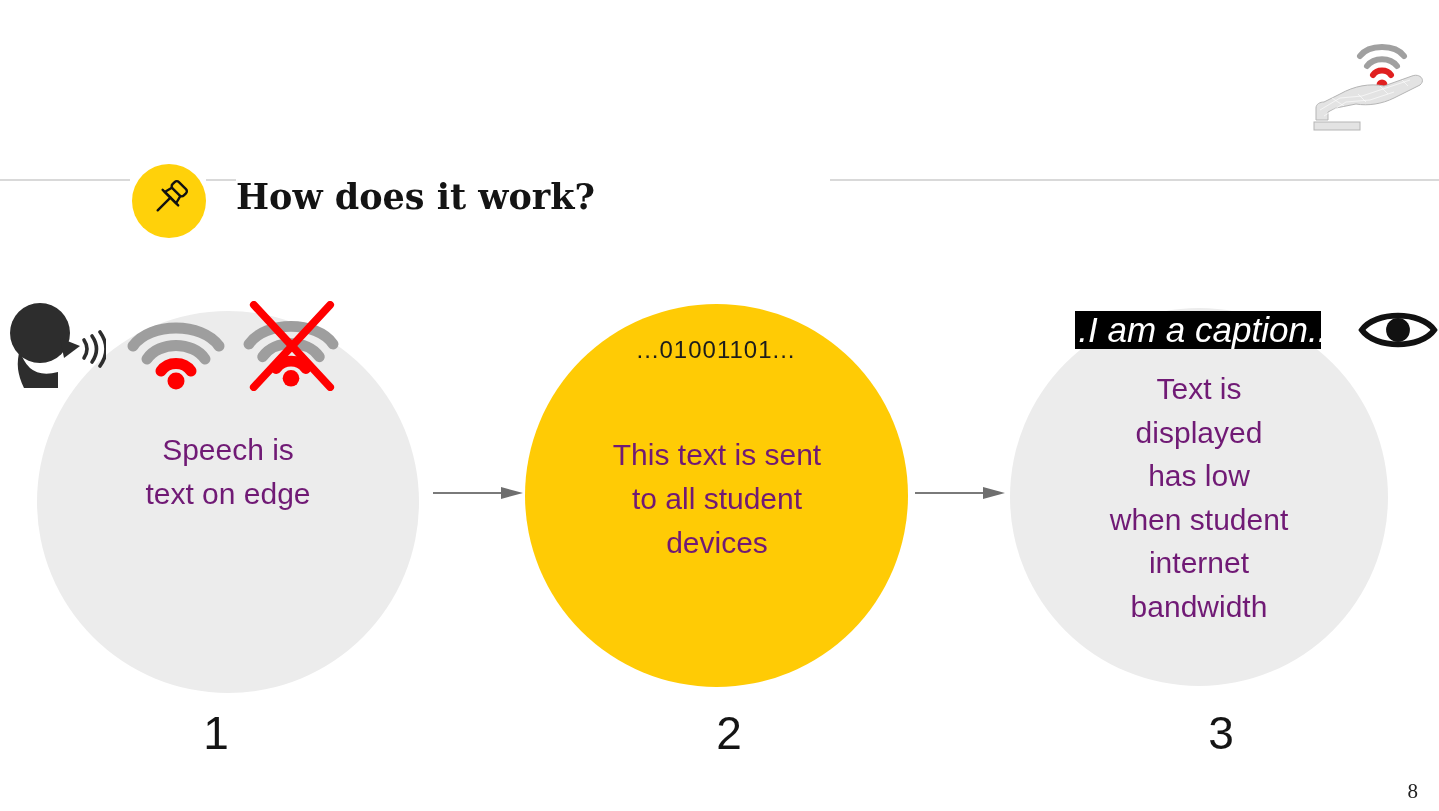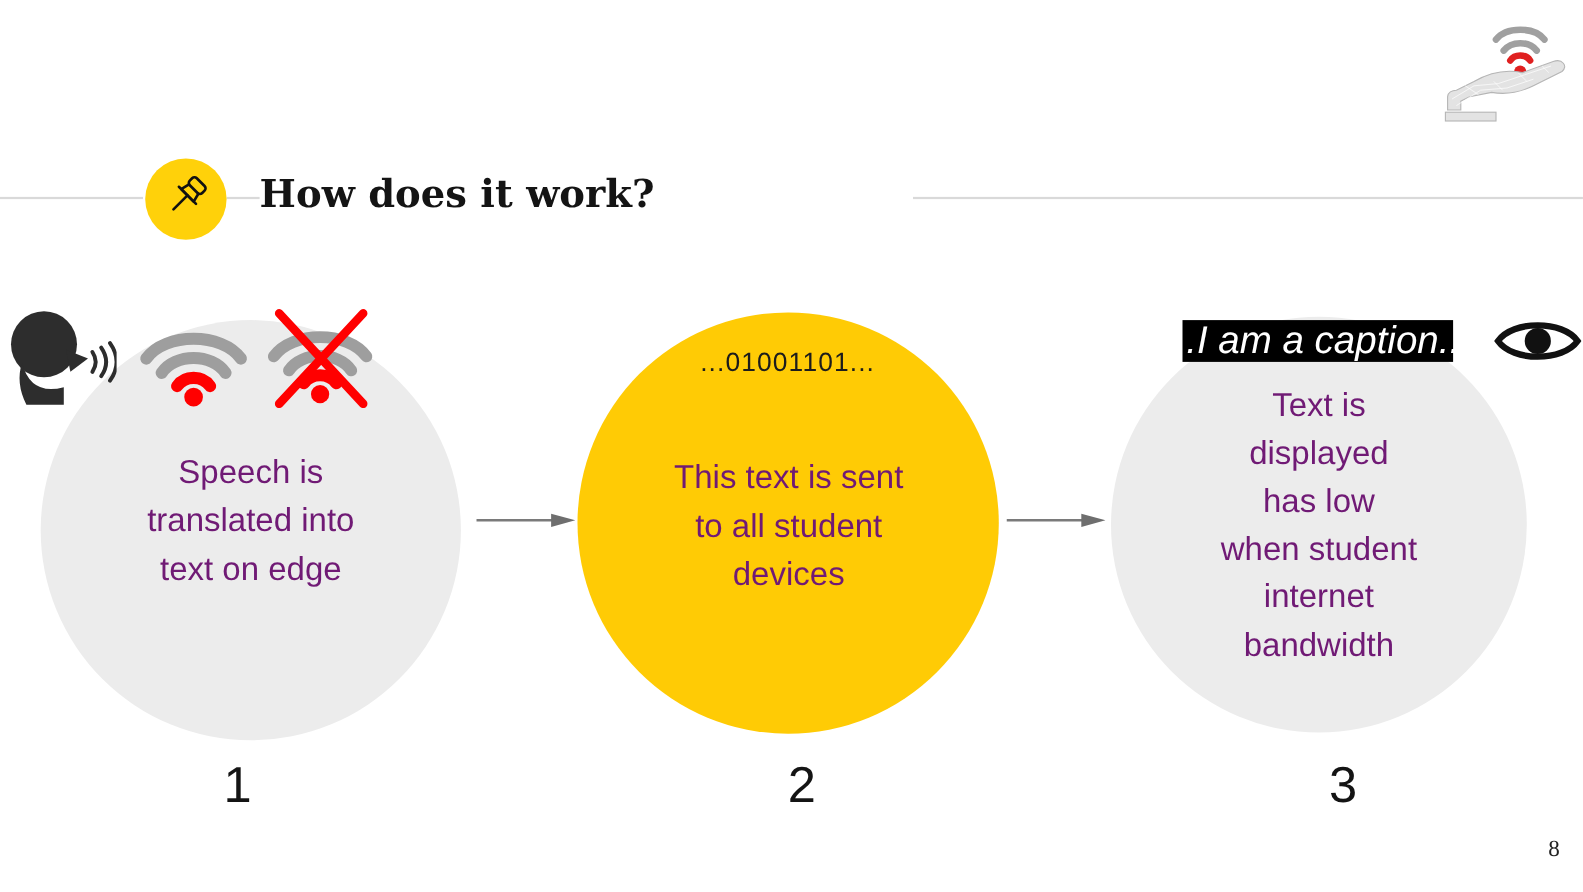--- a/index.html
+++ b/index.html
@@ -3,21 +3,21 @@
 <meta charset="utf-8">
 <style>
   html,body{margin:0;padding:0;background:#ffffff;}
   #canvas{
     position:relative;
     width:1439px;height:811px;
     background:#ffffff;
     font-family:"Liberation Sans",sans-serif;
     overflow:hidden;
   }
-  .abs{position:absolute;}
+  .abs{position:absolute;margin-top:20px;}
 
   
   .hline{position:absolute;top:179px;height:2px;background:#d9d9d9;}
   .hline.seg1{left:0;width:130px;}
   .hline.seg2{left:206px;width:30px;}
   .hline.seg3{left:830px;width:609px;}
   .badge{
     left:132px;top:144px;width:74px;height:74px;border-radius:50%;
     background:#FFD10A;display:flex;align-items:center;justify-content:center;
   }
@@ -150,21 +150,20 @@
       <circle cx="50" cy="79" r="8.5" fill="#ff0000"></circle>
       <g stroke="#ff0000" stroke-width="8" stroke-linecap="round">
         <line x1="12" y1="4" x2="90" y2="88"></line>
         <line x1="90" y1="4" x2="12" y2="88"></line>
       </g>
     </svg>
   </div>
 
   <div class="abs ctext t1">
     <span>Speech is</span>
-    <span>translated into</span>
     <span>text on edge</span>
   </div>
 
   <div class="abs binary">...01001101...</div>
   <div class="abs ctext t2">
     <span>This text is sent</span>
     <span>to all student</span>
     <span>devices</span>
   </div>
 

